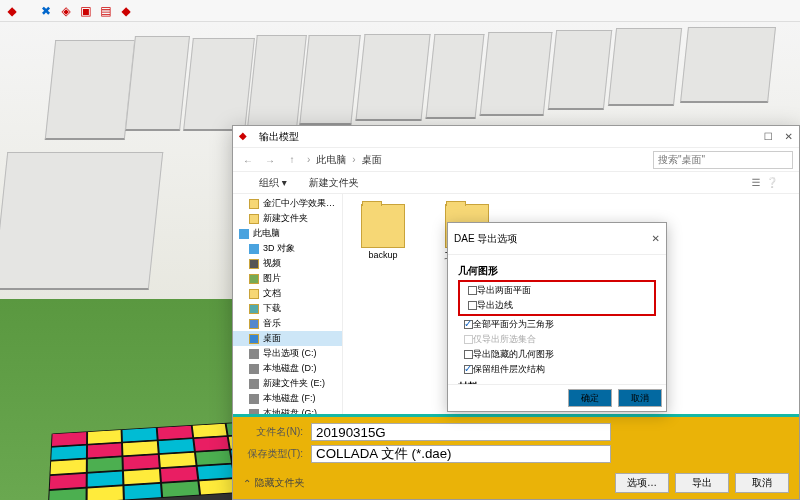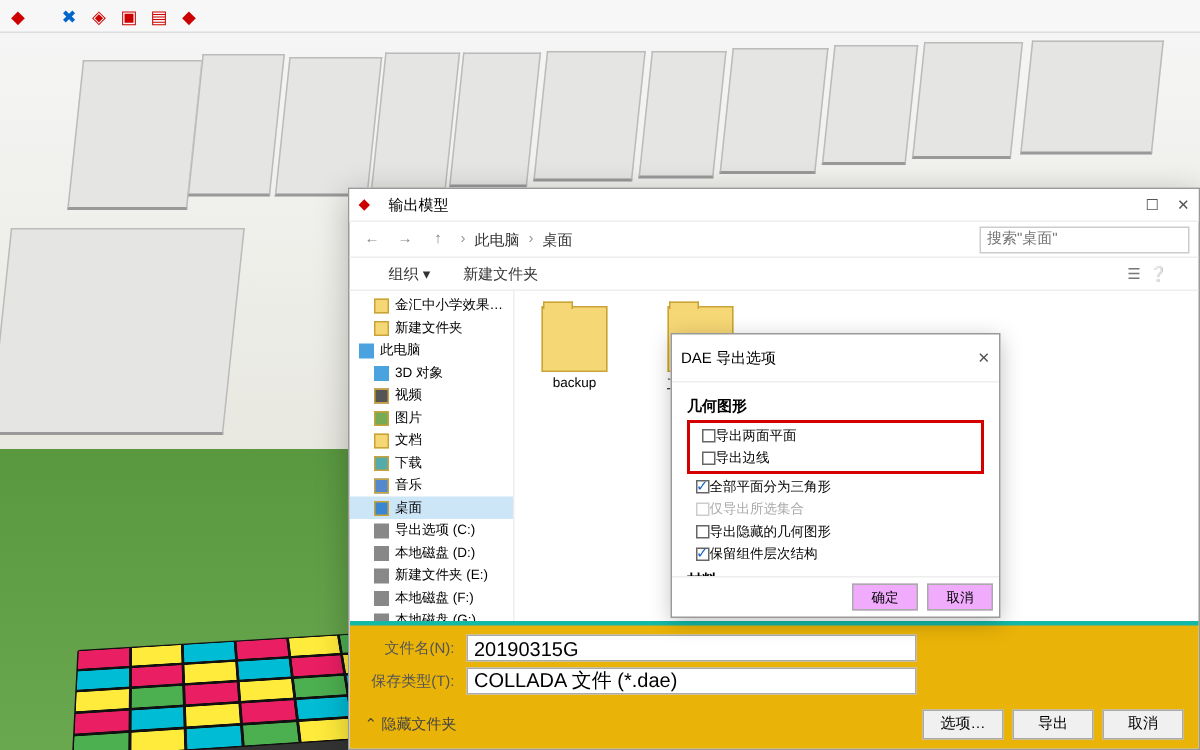--- a/index.html
+++ b/index.html
@@ -62,21 +62,21 @@
 .dlg-opts { position: absolute; top: 222px; left: 447px; width: 220px; height: 190px; background: #fff; border: 1px solid #999; box-shadow: 0 3px 14px rgba(0,0,0,.25); font-size: 10px; display: flex; flex-direction: column; }
 .dlg-opts .tbar { height: 32px; border-bottom: 1px solid #eee; display: flex; align-items: center; padding: 0 6px; }
 .dlg-opts .close { margin-left: auto; color: #555; }
 .opts-body { flex: 1; padding: 6px 10px; overflow: hidden; }
 .sect { font-weight: bold; font-size: 10px; margin: 3px 0 2px; }
 .opt-row { display: flex; align-items: center; gap: 0; font-size: 9px; padding: 1px 0 1px 6px; }
 .hl-box { border: 2px solid #d40000; padding: 1px 2px; margin: 1px 0; }
 .cb { width: 9px; height: 9px; border: 1px solid #666; display: inline-block; position: relative; }
 .cb.checked:after { content: "✓"; position: absolute; top: -3px; left: -1px; font-size: 10px; color: #1565c0; }
 .opts-btns { border-top: 1px solid #eee; padding: 4px; display: flex; justify-content: flex-end; gap: 6px; }
-.sbtn { min-width: 44px; height: 18px; border: 1px solid #aaa; background: #f0abfc; font-size: 9px; text-align: center; line-height: 16px; }
+.sbtn { min-width: 44px; height: 18px; border: 1px solid #aaa; background: #0369a1; font-size: 9px; text-align: center; line-height: 16px; }
 
 
 ::-webkit-scrollbar { width: 0; height: 0; }
 </style>
 </head>
 <body>
 
 <div class="toolbar">
   <span class="tb-icon tb-red">◆</span>
   <span class="tb-icon" style="width:10px"></span>

